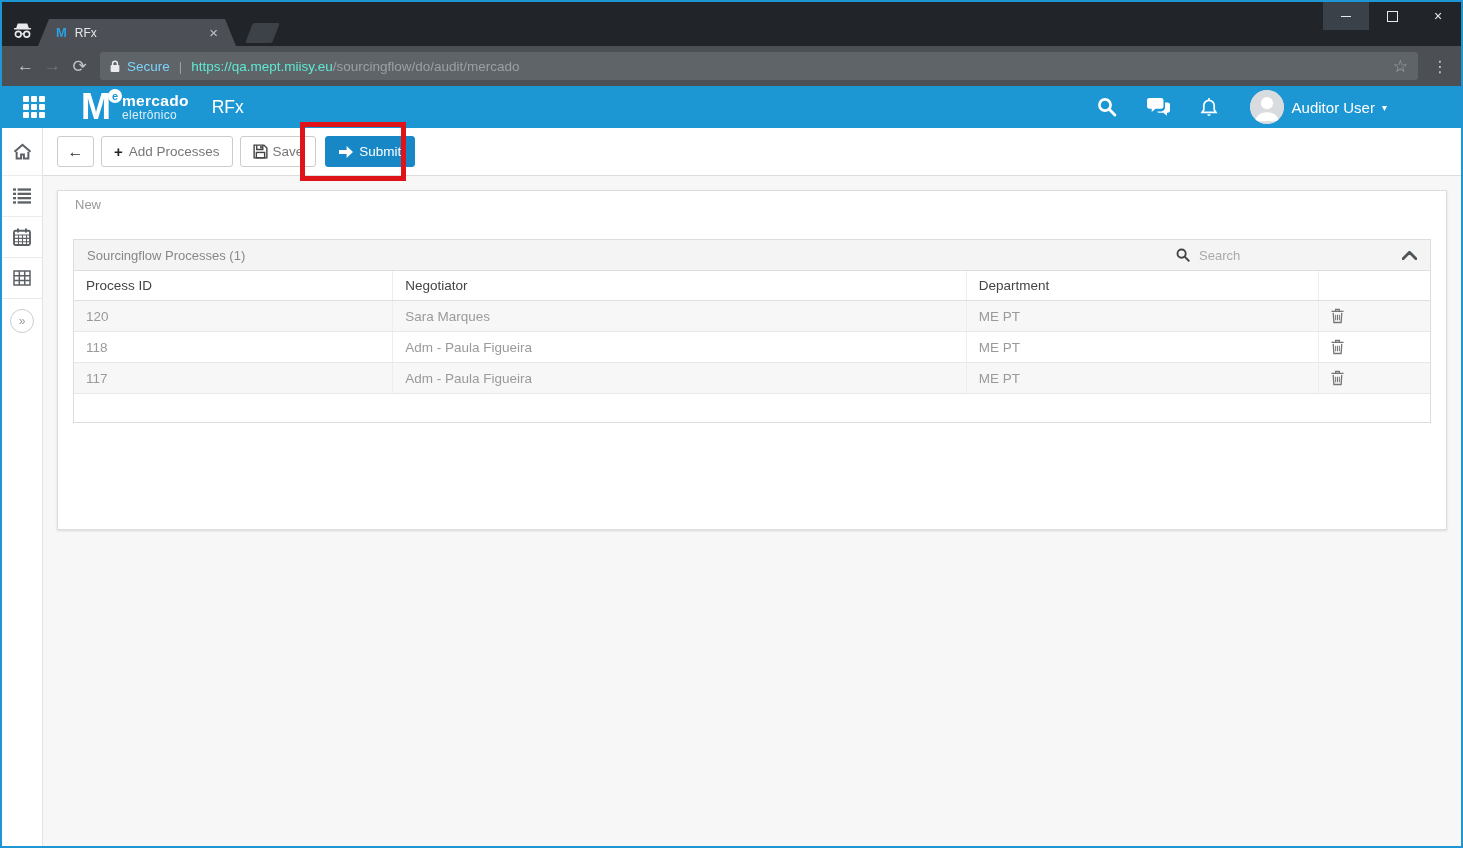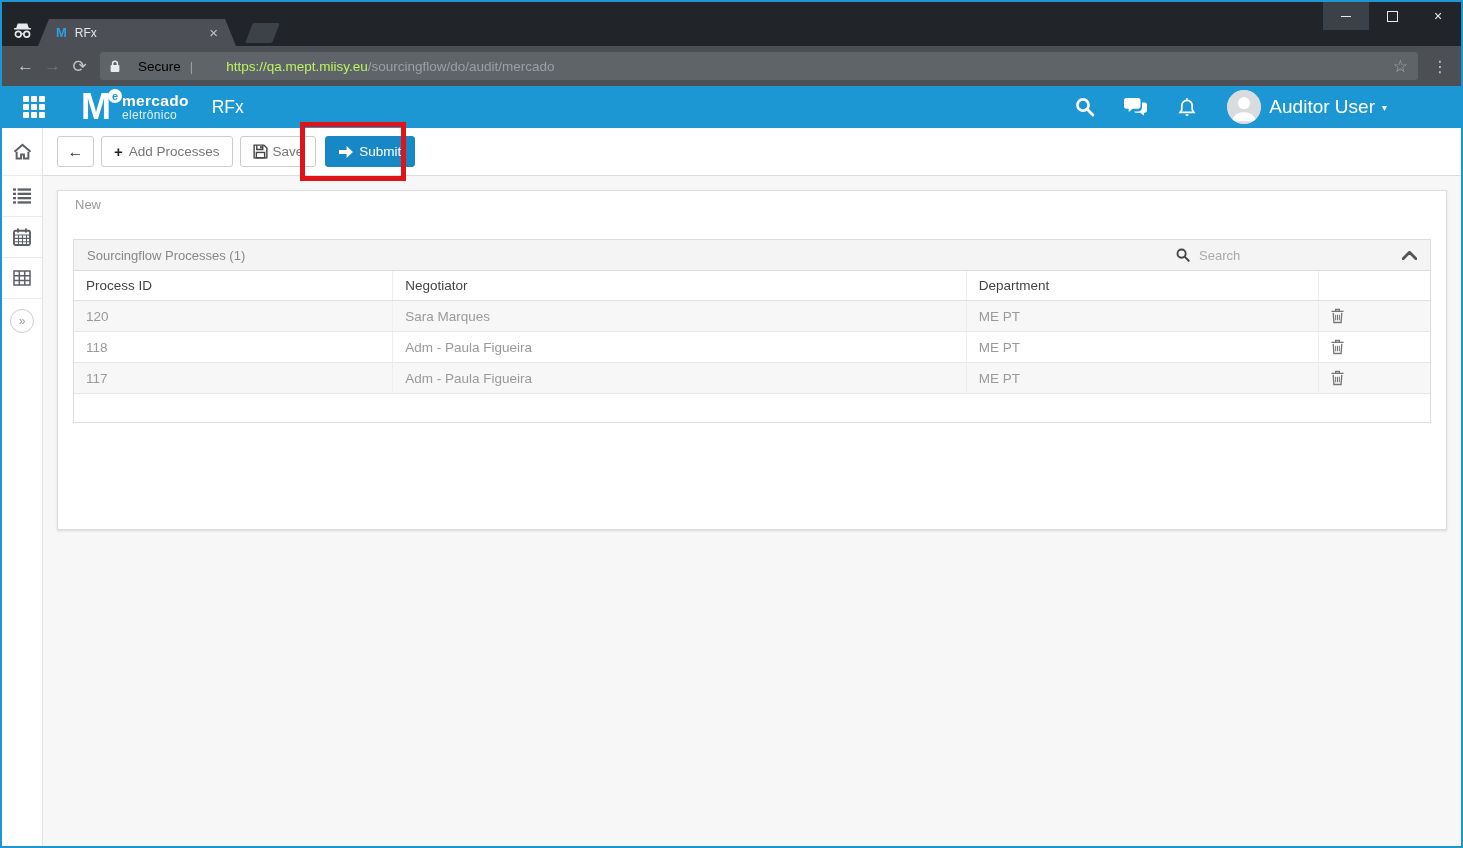--- a/index.html
+++ b/index.html
@@ -26,42 +26,42 @@
   .win-btn{width:46px;height:28px;display:flex;align-items:center;justify-content:center;color:#e8eaed;}
   .win-btn.min{background:#3b4148;}
   .min-glyph{display:block;width:10px;height:1px;background:#e8eaed;}
   .max-glyph{display:block;width:9px;height:9px;border:1px solid #e8eaed;}
   .close-glyph{font-size:14px;line-height:14px;}
   .addressbar{height:40px;background:#4c5054;display:flex;align-items:center;padding:0 8px 0 10px;}
   .nav-ic{width:27px;text-align:center;font-size:17px;color:#c3c6c9;}
   .nav-ic.dim{color:#6f7377;}
   .omnibox{flex:1;height:28px;background:#5f6468;border-radius:3px;margin:0 9px 0 7px;
     display:flex;align-items:center;padding:0 10px;box-sizing:border-box;font-size:13.5px;}
-  .secure{color:#000000;margin-left:18px;}
+  .secure{color:#7dd3fc;margin-left:7px;}
   .sep{color:#9aa0a6;margin:0 9px;font-size:13px;}
   .url{flex:1;white-space:nowrap;overflow:hidden;}
-  .url .domain{color:#bef264;margin-left:24px;}
+  .url .domain{color:#5eead4;}
   .url .path{color:#9aa0a6;}
   .star{color:#a6abaf;font-size:17px;}
   .dots{width:26px;text-align:center;color:#c3c6c9;font-size:16px;letter-spacing:0;}
   
   .appheader{height:42px;background:#1d97d4;display:flex;align-items:center;color:#fff;padding:0 0 0 10px;}
   .gridicon{margin-right:25px;display:flex;}
   .melogo{position:relative;display:flex;align-items:center;}
   .melogo .m{font-size:36px;font-weight:bold;line-height:30px;letter-spacing:-1px;}
   .melogo .e{position:absolute;left:27px;top:-3px;width:14px;height:14px;border-radius:50%;
     background:#fff;color:#1d97d4;font-size:11px;font-weight:bold;display:flex;align-items:center;justify-content:center;}
   .brand{margin-left:12px;line-height:1;}
   .brand .b1{font-size:15.5px;font-weight:bold;letter-spacing:.3px;}
   .brand .b2{font-size:12px;font-weight:normal;opacity:.85;margin-top:0;letter-spacing:.3px;}
   .pagetitle{margin-left:23px;font-size:17.5px;font-weight:normal;}
   .hspacer{flex:1;}
   .hicon{width:51px;display:flex;justify-content:center;align-items:center;}
   .avatar{width:34px;height:34px;border-radius:50%;overflow:hidden;margin-left:15px;background:#d8dcdf;}
-  .username{font-size:19px;margin-left:8px;}
+  .username{font-size:15px;margin-left:8px;}
   .caret{font-size:10px;margin-left:7px;margin-right:74px;}
   
   .mainrow{display:flex;height:718px;}
   .sidebar{width:40px;background:#fff;border-right:1px solid #e3e3e3;}
   .sb-item{height:40px;display:flex;align-items:center;justify-content:center;border-bottom:1px solid #ebebeb;}
   .sb-item.first{height:47px;}
   .sb-item.expand{border-bottom:none;height:44px;}
   .exp-circle{width:22px;height:22px;border:1px solid #c9cdd1;border-radius:50%;color:#9aa0a6;
     font-size:12px;display:flex;align-items:center;justify-content:center;line-height:1;}
   .content{flex:1;background:#f7f7f7;display:flex;flex-direction:column;}

